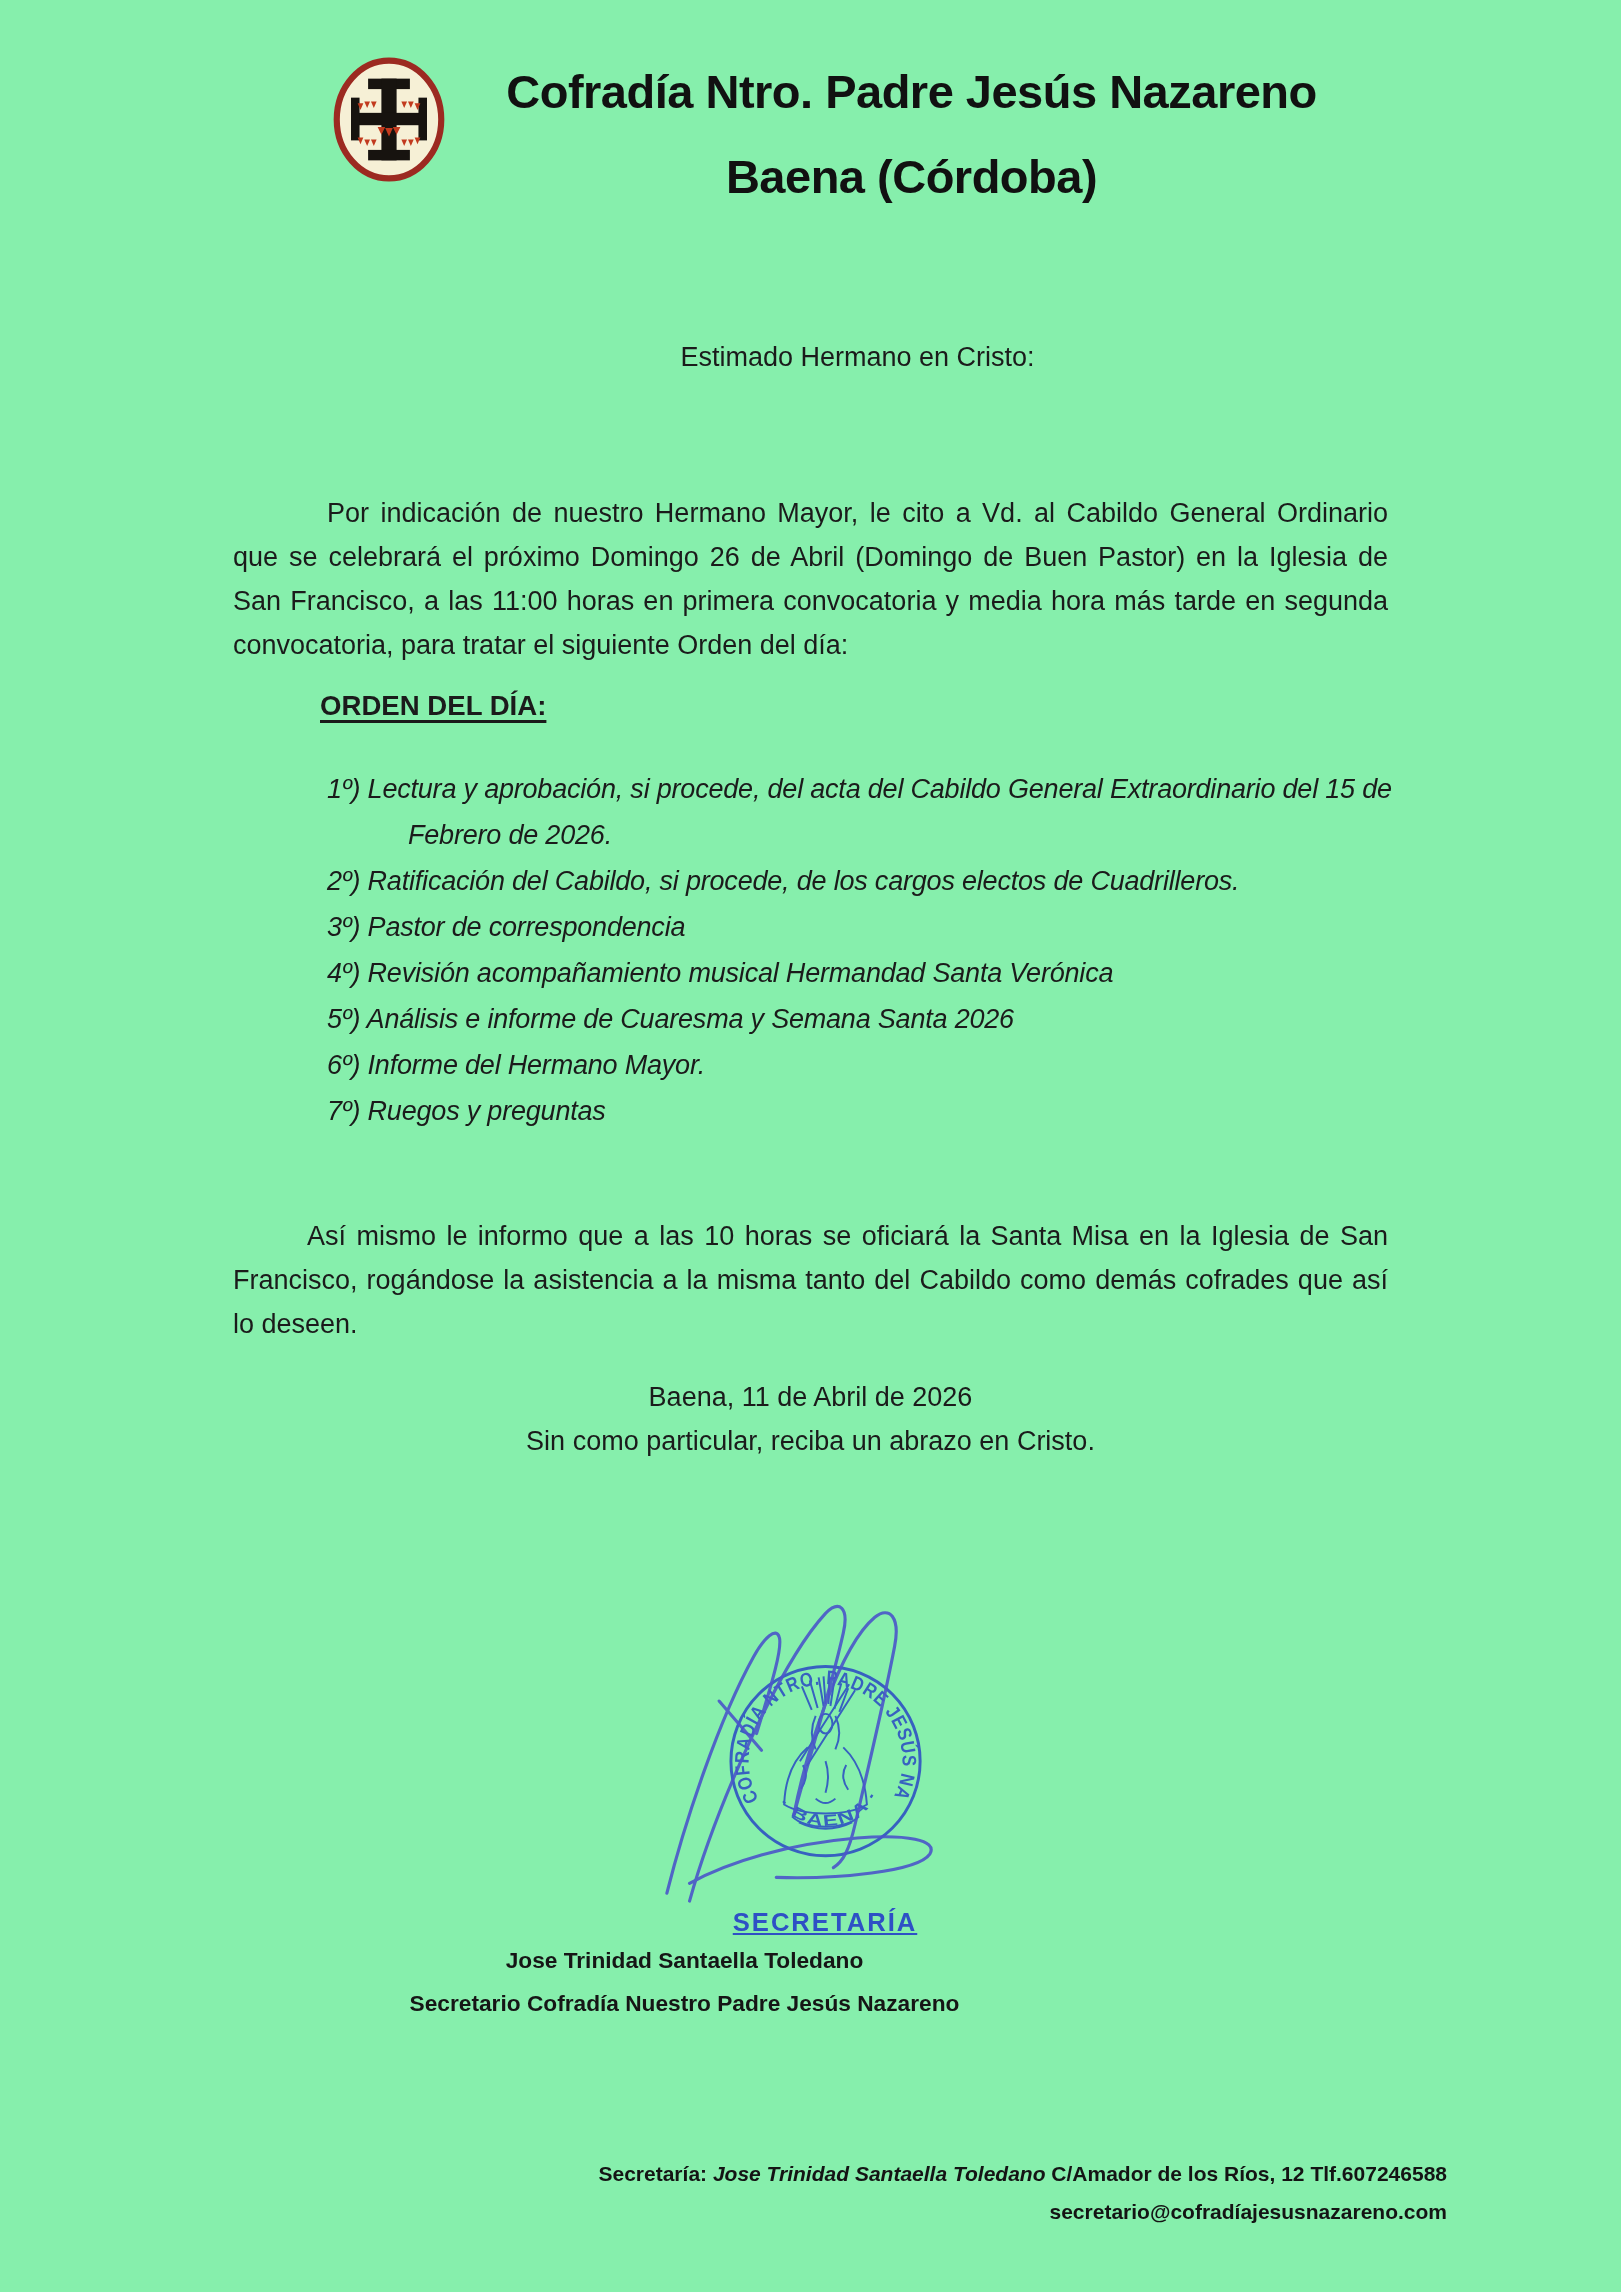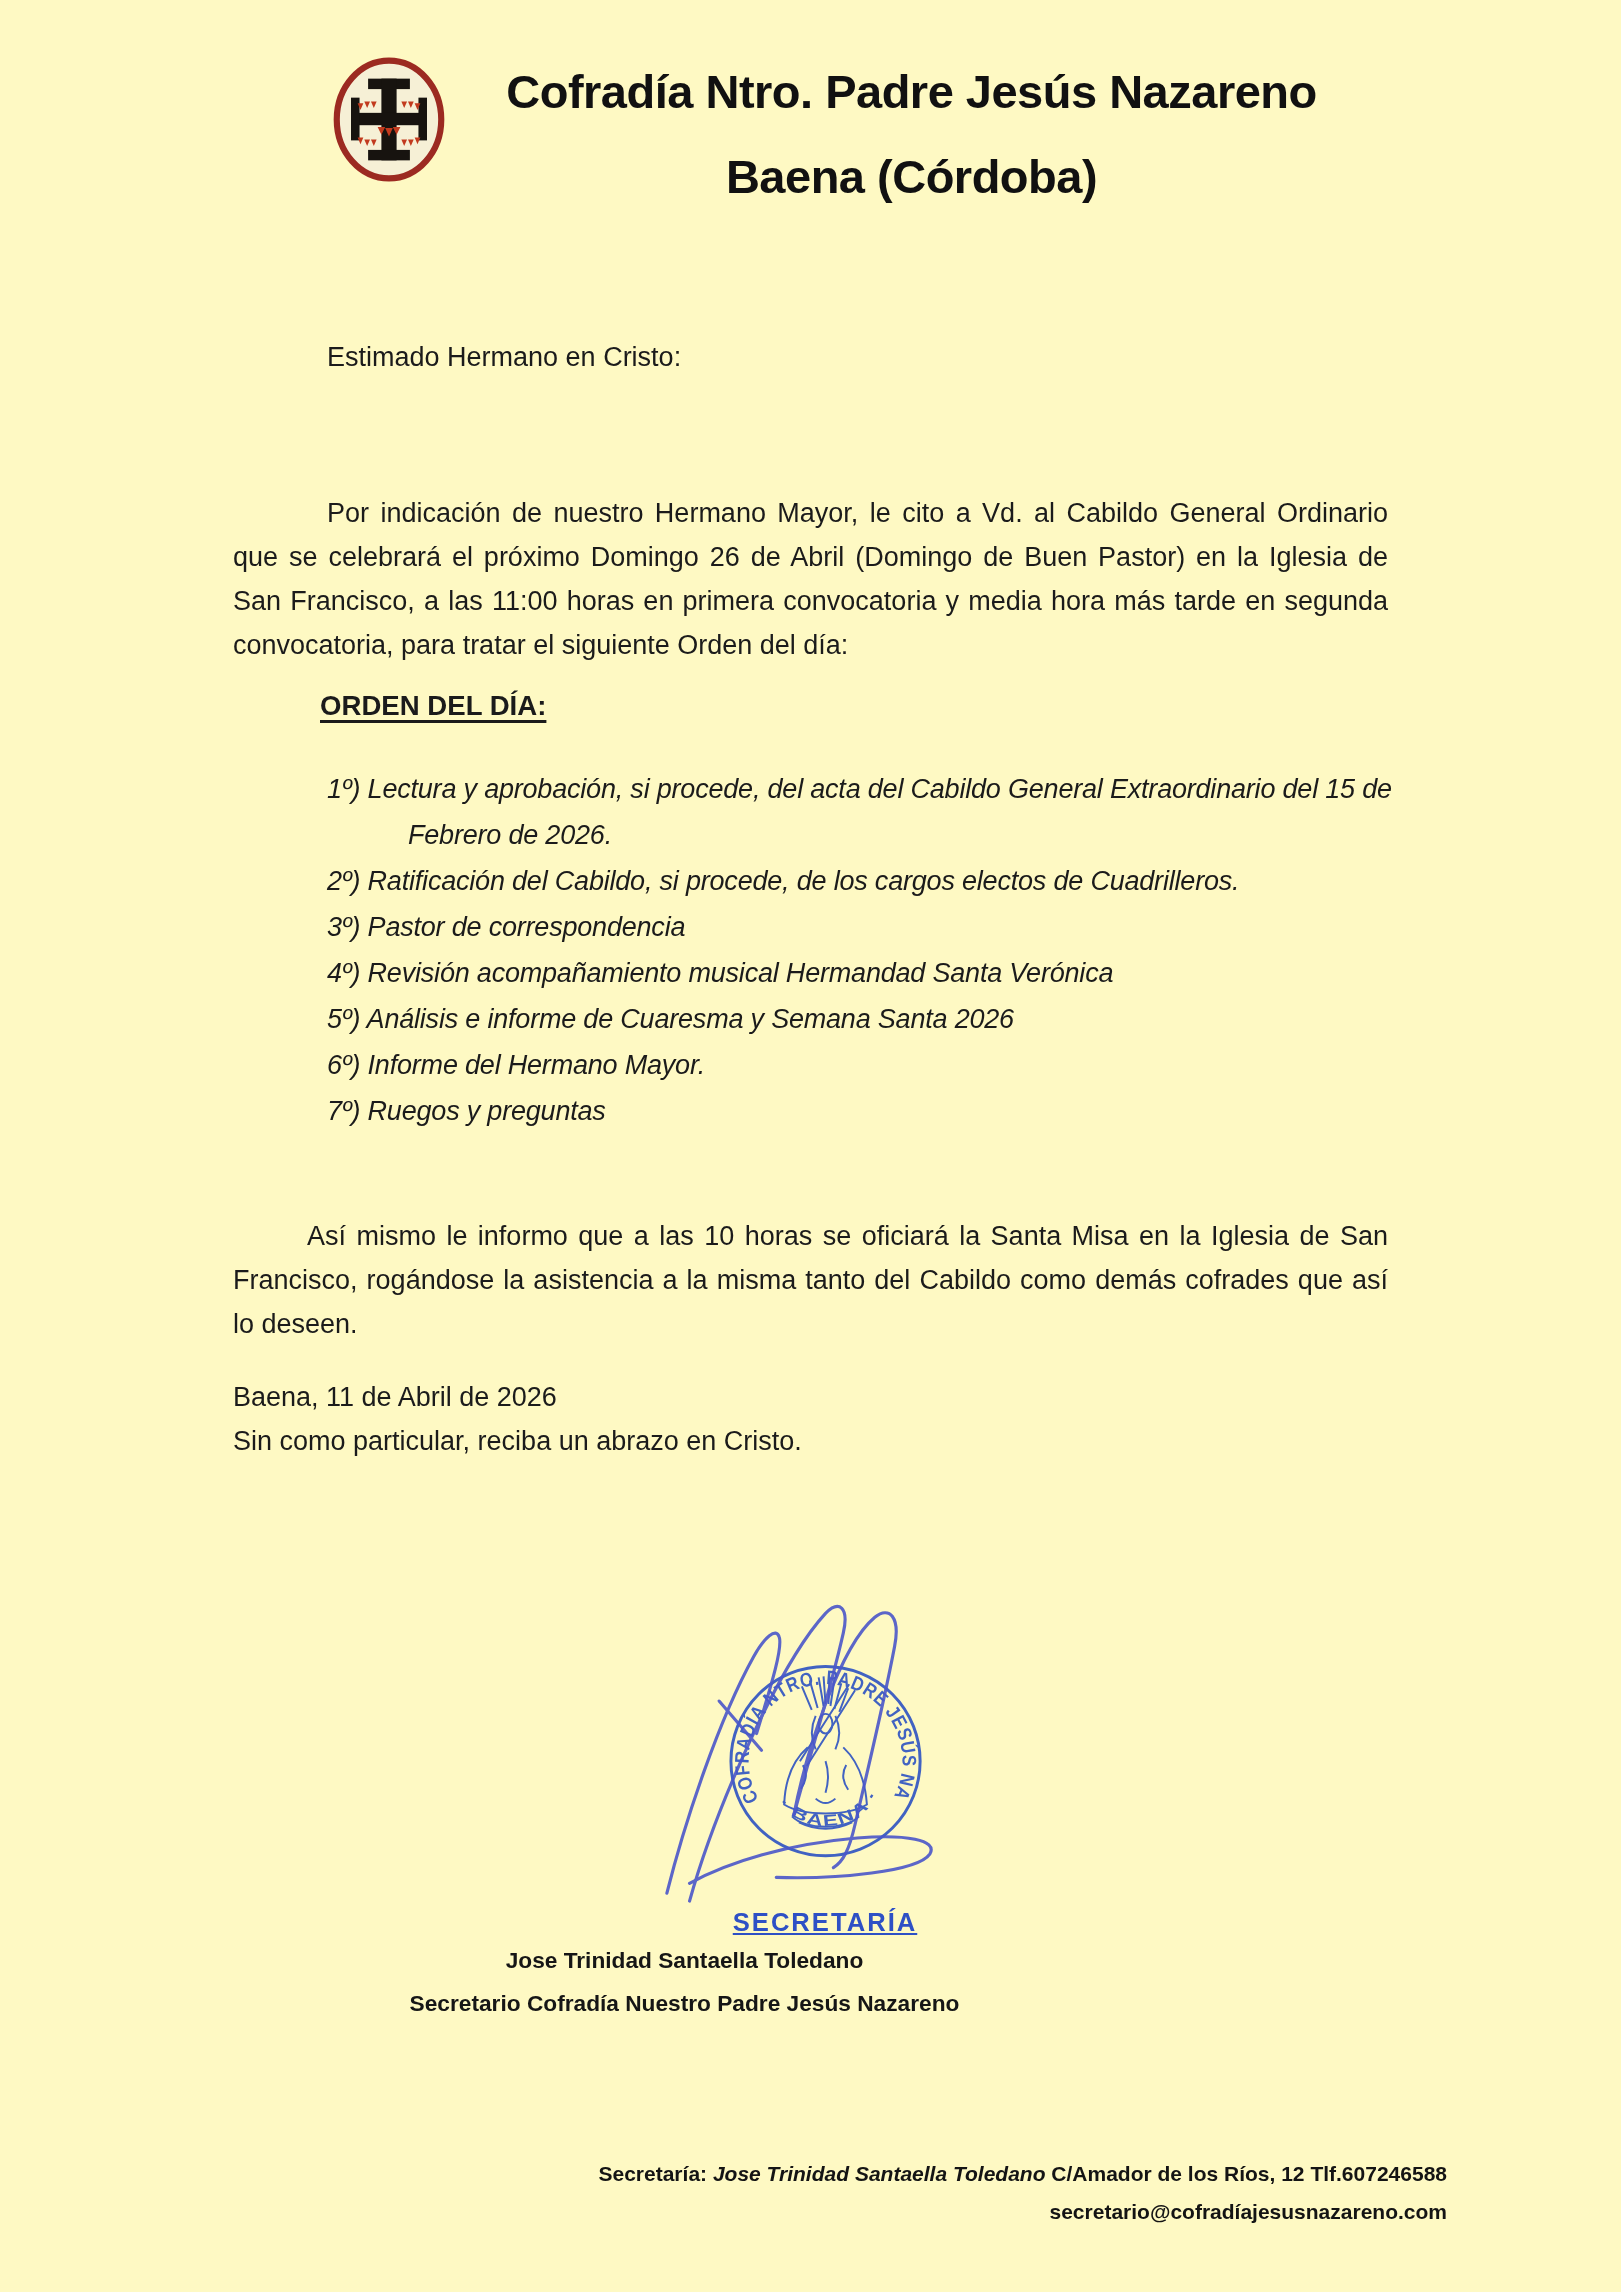--- a/index.html
+++ b/index.html
@@ -1,37 +1,37 @@
 <!DOCTYPE html>
 <html><head>
 <meta charset="utf-8">
 <style>
   html,body{margin:0;padding:0;background:#888;}
   .page{
     position:relative;
     width:1621px;height:2292px;
     margin:0 auto;
-    background:#fef9c3;
+    background:#86efac;
     font-family:"Liberation Sans", sans-serif;
     color:#1b1b1b;
     overflow:hidden;
   }
   .abs{position:absolute;}
 
   
   .logo-box{left:332px;top:55px;width:114px;height:129px;}
   .org-title{
     left:424px;top:49px;width:975px;
     text-align:center;
     font-size:47px;font-weight:700;letter-spacing:-0.5px;
     line-height:85px;color:#111;
   }
 
   
-  .body-text{font-size:27px;line-height:44px;color:#1b1b1b;}
+  .body-text{font-size:27px;line-height:44px;color:#1b1b1b;text-align:center;}
   .greeting{left:233px;top:335px;width:1155px;text-indent:94px;}
   .para{left:233px;top:491px;width:1155px;text-align:justify;text-indent:94px;}
   .para2{top:1214px;text-indent:74px;}
   .seg-b{font-weight:400;}
   .seg-i{font-style:italic;}
 
   .agenda-heading{
     left:320px;top:690px;
     font-size:27.6px;font-weight:700;
     text-decoration:underline;

